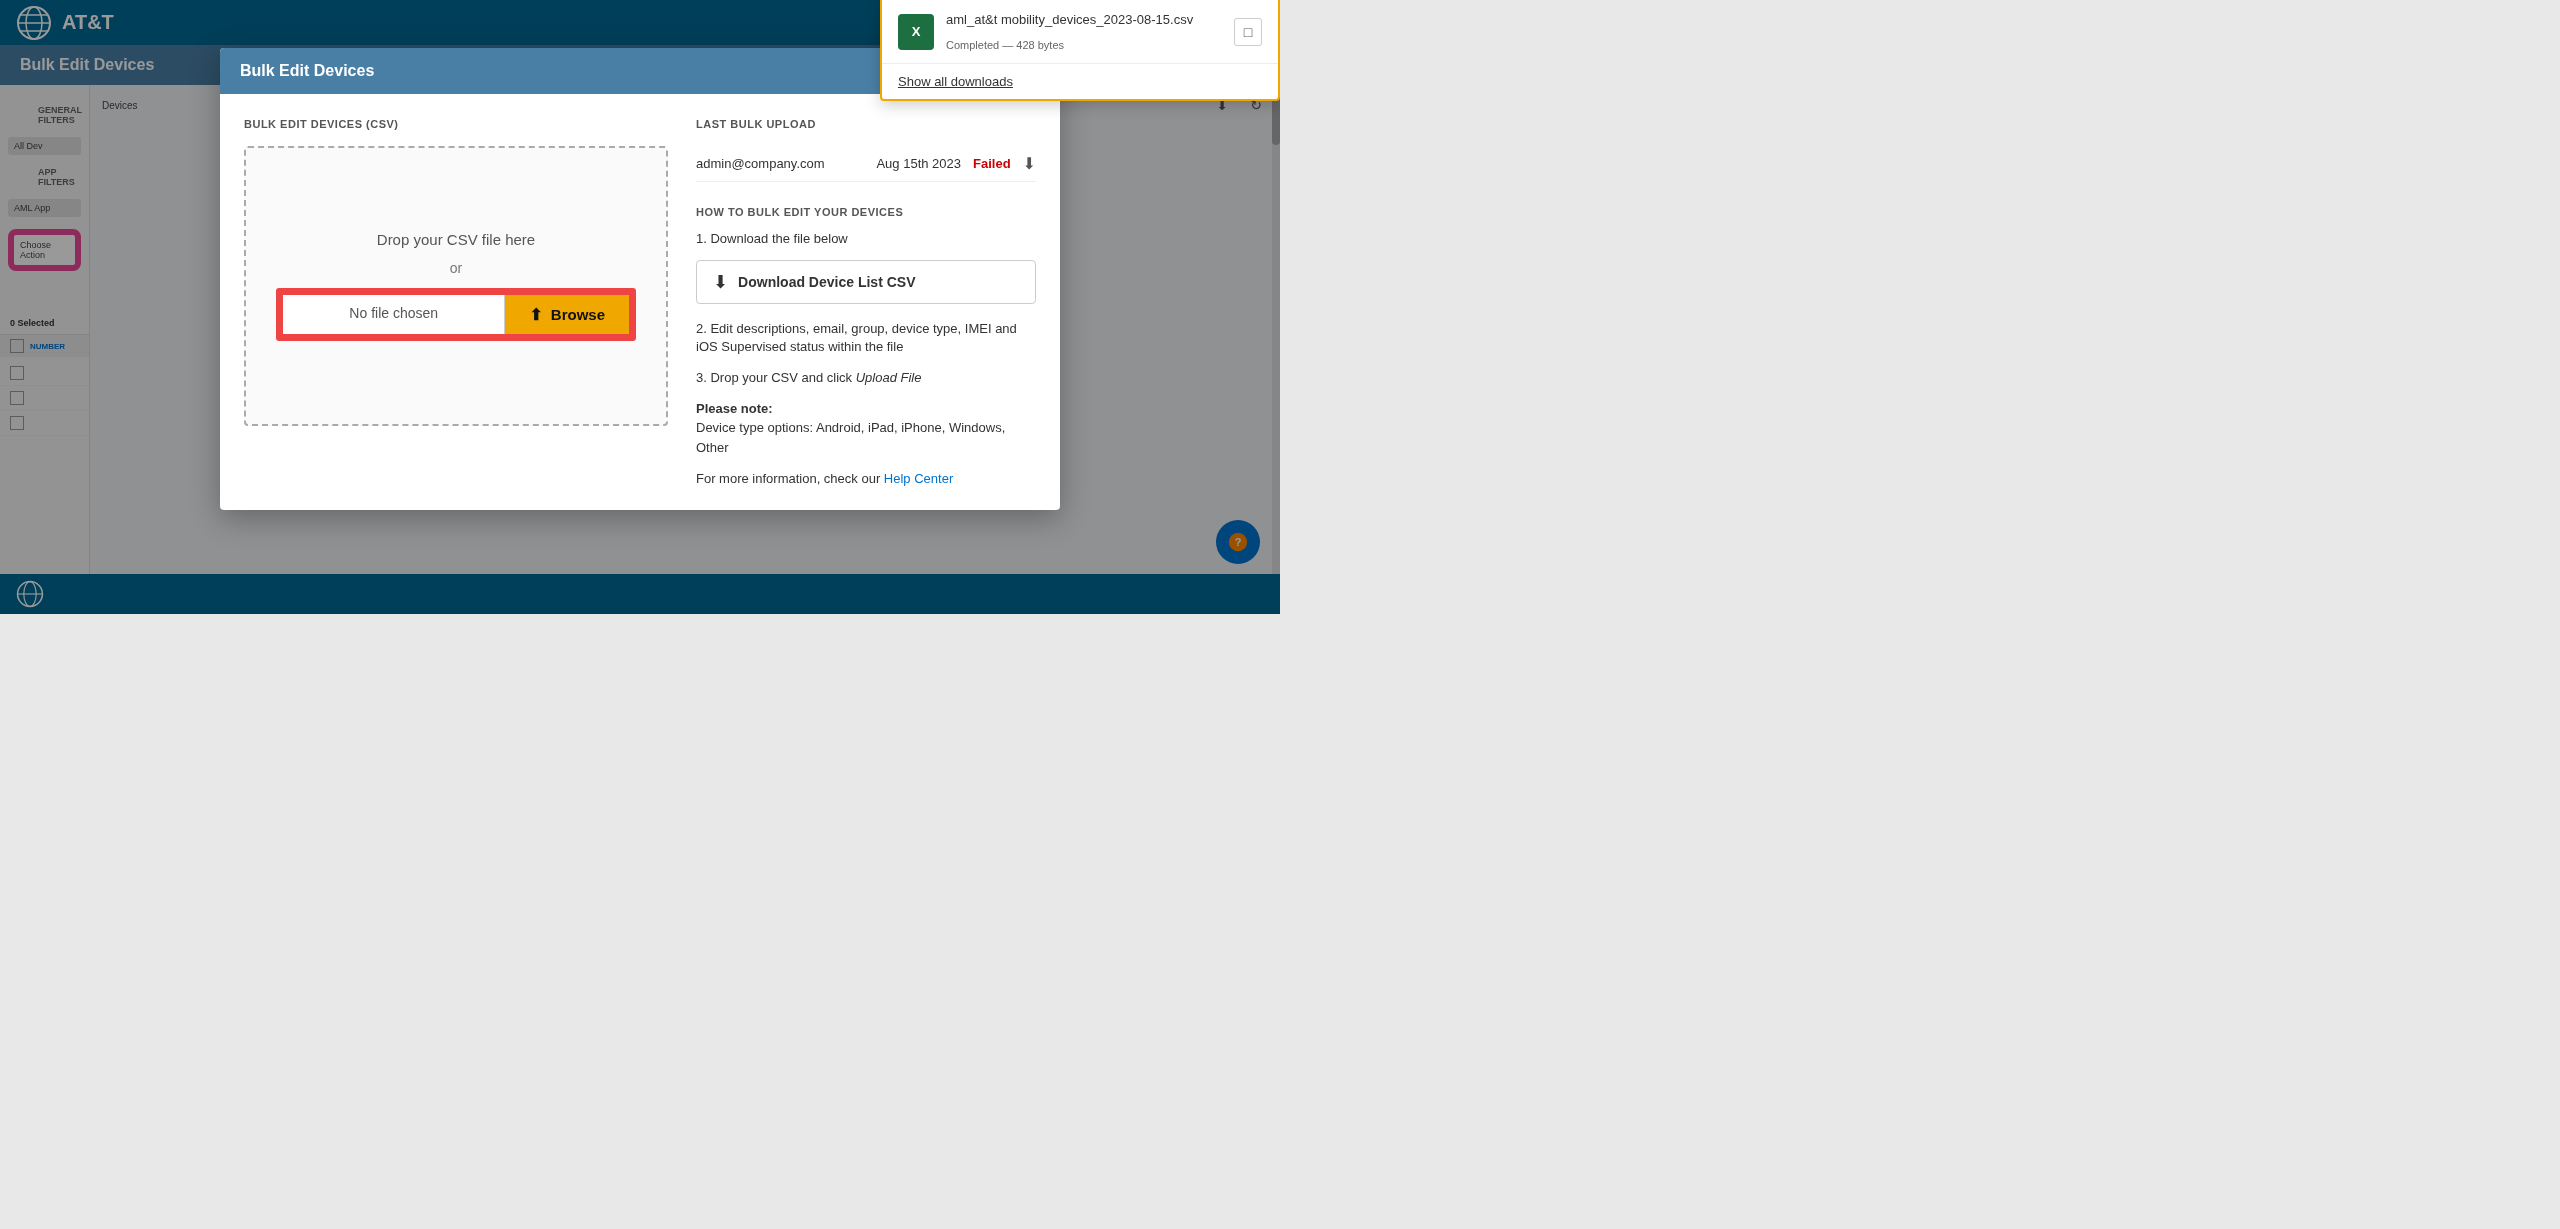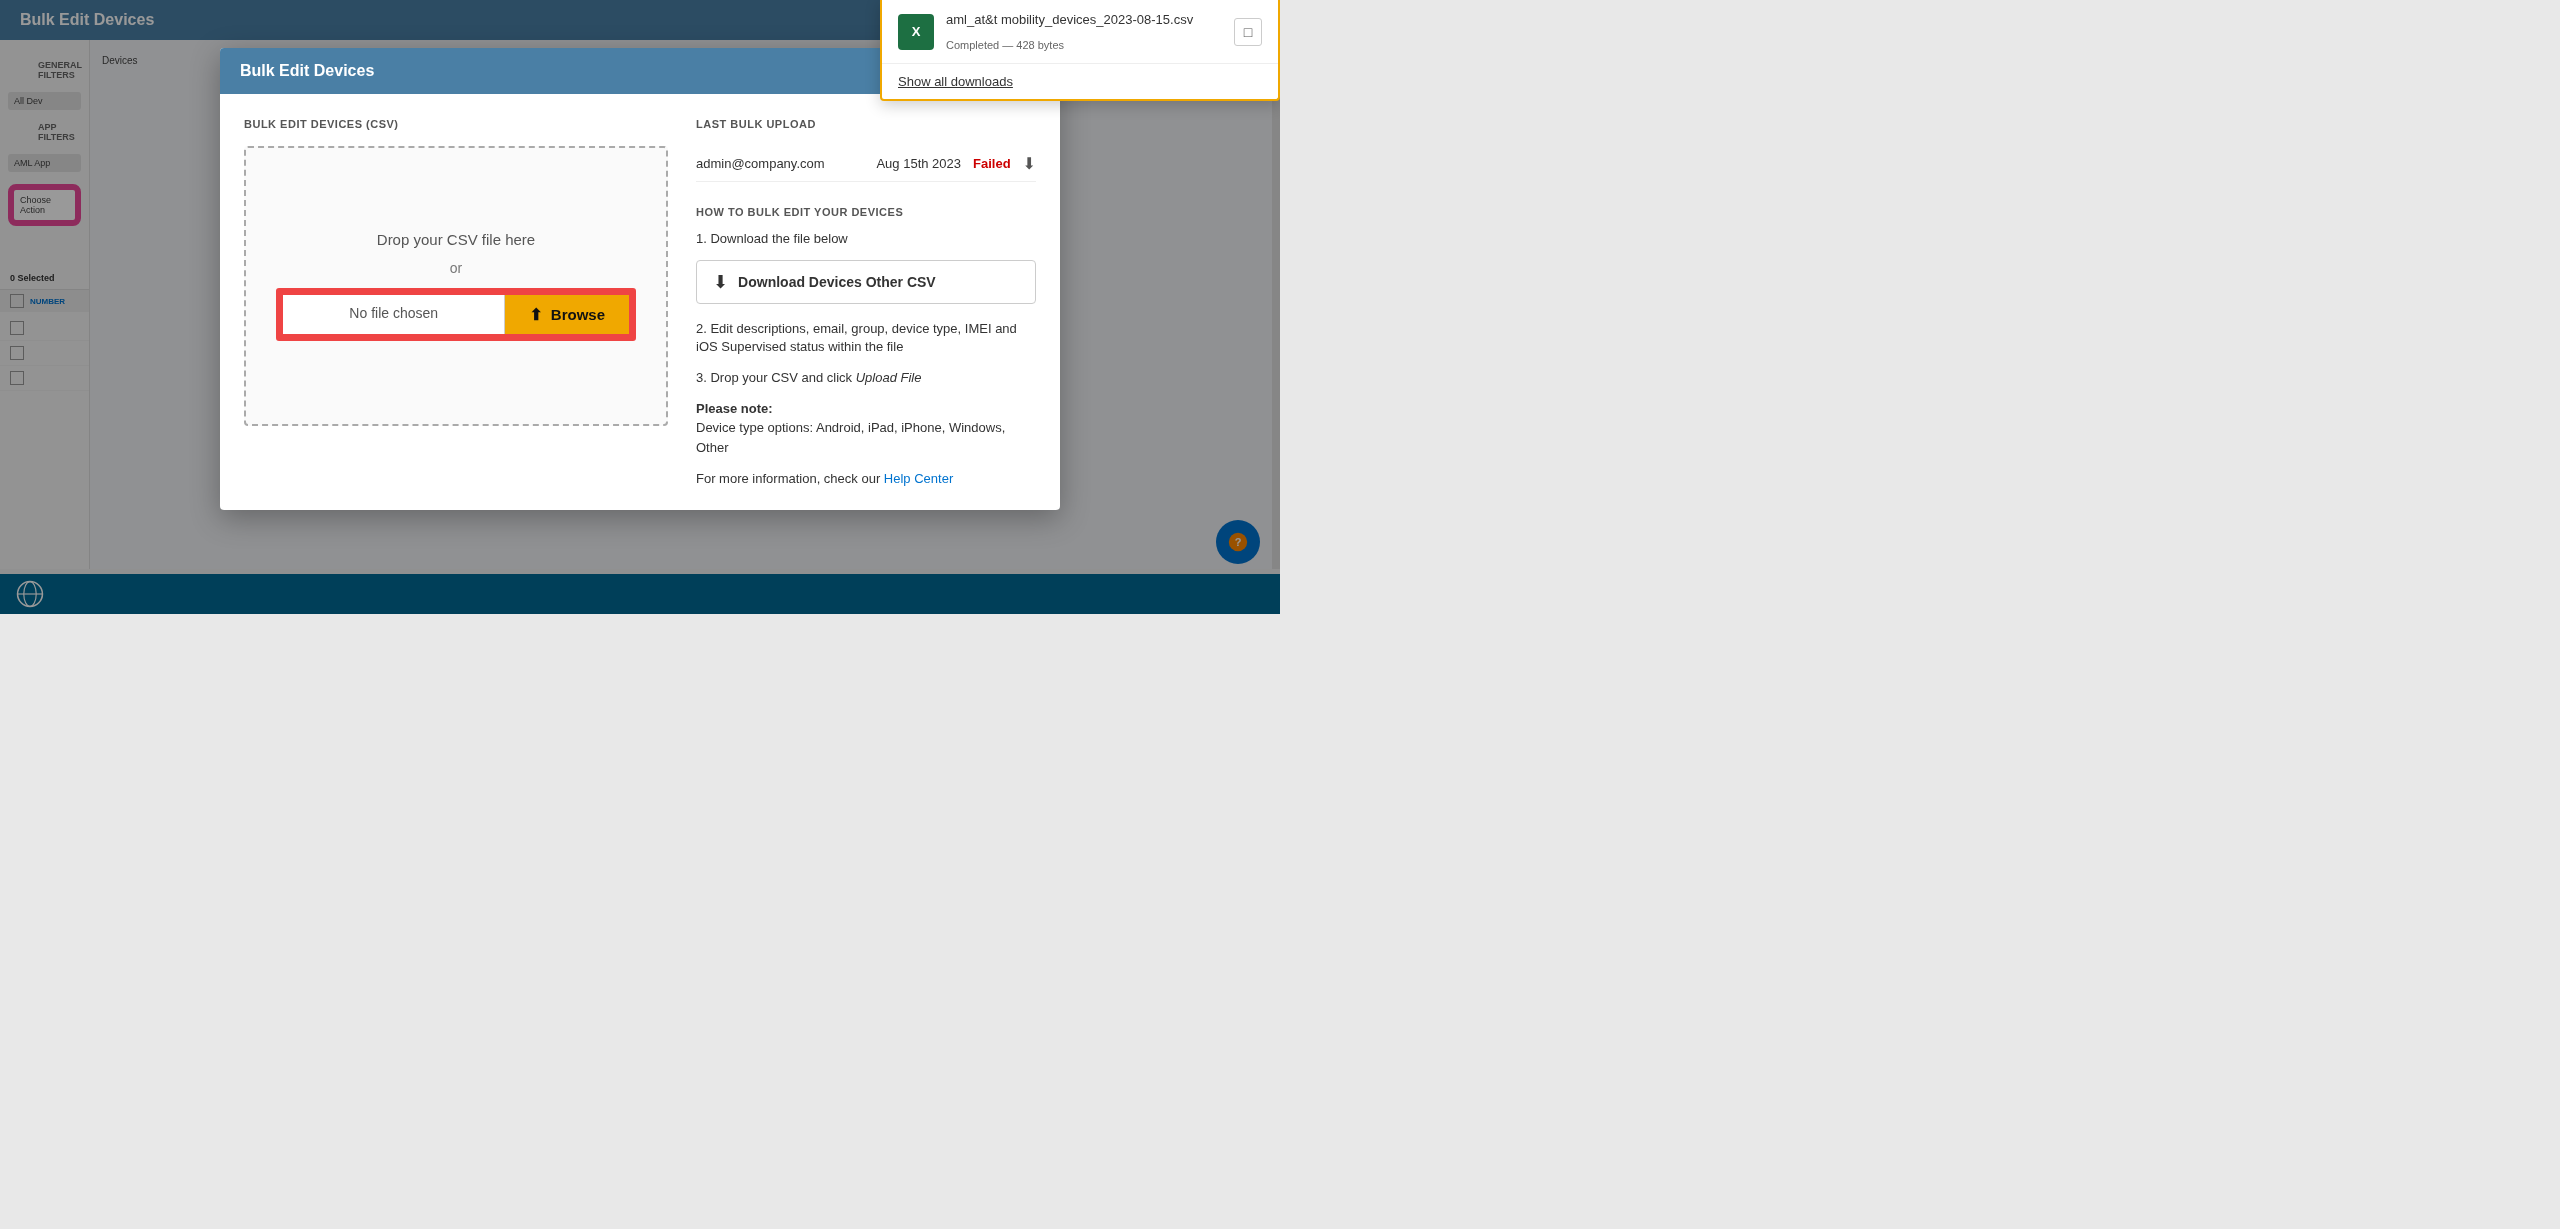--- a/index.html
+++ b/index.html
@@ -485,20 +485,32 @@
       justify-content: center;
       z-index: 5;
       cursor: pointer;
     }
   </style>
 </head>
 <body>
 
 <div class="bg-page">
 
+  <div class="top-nav">
+    <div class="att-logo">
+      <svg class="att-globe" viewBox="0 0 36 36">
+        <circle cx="18" cy="18" r="16" fill="none" stroke="white" stroke-width="2"></circle>
+        <ellipse cx="18" cy="18" rx="8" ry="16" fill="none" stroke="white" stroke-width="1.5"></ellipse>
+        <line x1="2" y1="18" x2="34" y2="18" stroke="white" stroke-width="1.5"></line>
+        <line x1="4" y1="10" x2="32" y2="10" stroke="white" stroke-width="1.5"></line>
+        <line x1="4" y1="26" x2="32" y2="26" stroke="white" stroke-width="1.5"></line>
+      </svg>
+      <span>AT&amp;T</span>
+    </div>
+  </div>
 
   <div class="second-nav">
     <span class="second-nav-title">Bulk Edit Devices</span>
   </div>
 
   <div class="main-area">
 
     <div class="sidebar">
       <div class="sidebar-section">GENERAL FILTERS</div>
       <div class="sidebar-item-pill">All Dev</div>
@@ -590,21 +602,21 @@
             <span class="upload-status-failed">Failed</span>
             <span class="download-icon-btn">⬇</span>
           </div>
         </div>
 
         <div class="how-to-section">
           <div class="how-to-title">HOW TO BULK EDIT YOUR DEVICES</div>
           <div class="how-to-step">1. Download the file below</div>
           <button class="download-csv-btn">
             <span class="download-icon-large">⬇</span>
-            <span class="download-csv-btn-text">Download Devices Other CSV</span>
+            <span class="download-csv-btn-text">Download Device List CSV</span>
           </button>
           <div class="how-to-step">2. Edit descriptions, email, group, device type, IMEI and iOS Supervised status within the file</div>
           <div class="how-to-step">
             <span>3. Drop your CSV and click </span><span class="italic-text">Upload File</span>
           </div>
           <div class="please-note">
             <strong>Please note:</strong><br>
             <span>Device type options: Android, iPad, iPhone, Windows, Other</span>
           </div>
           <div class="help-center-row">

